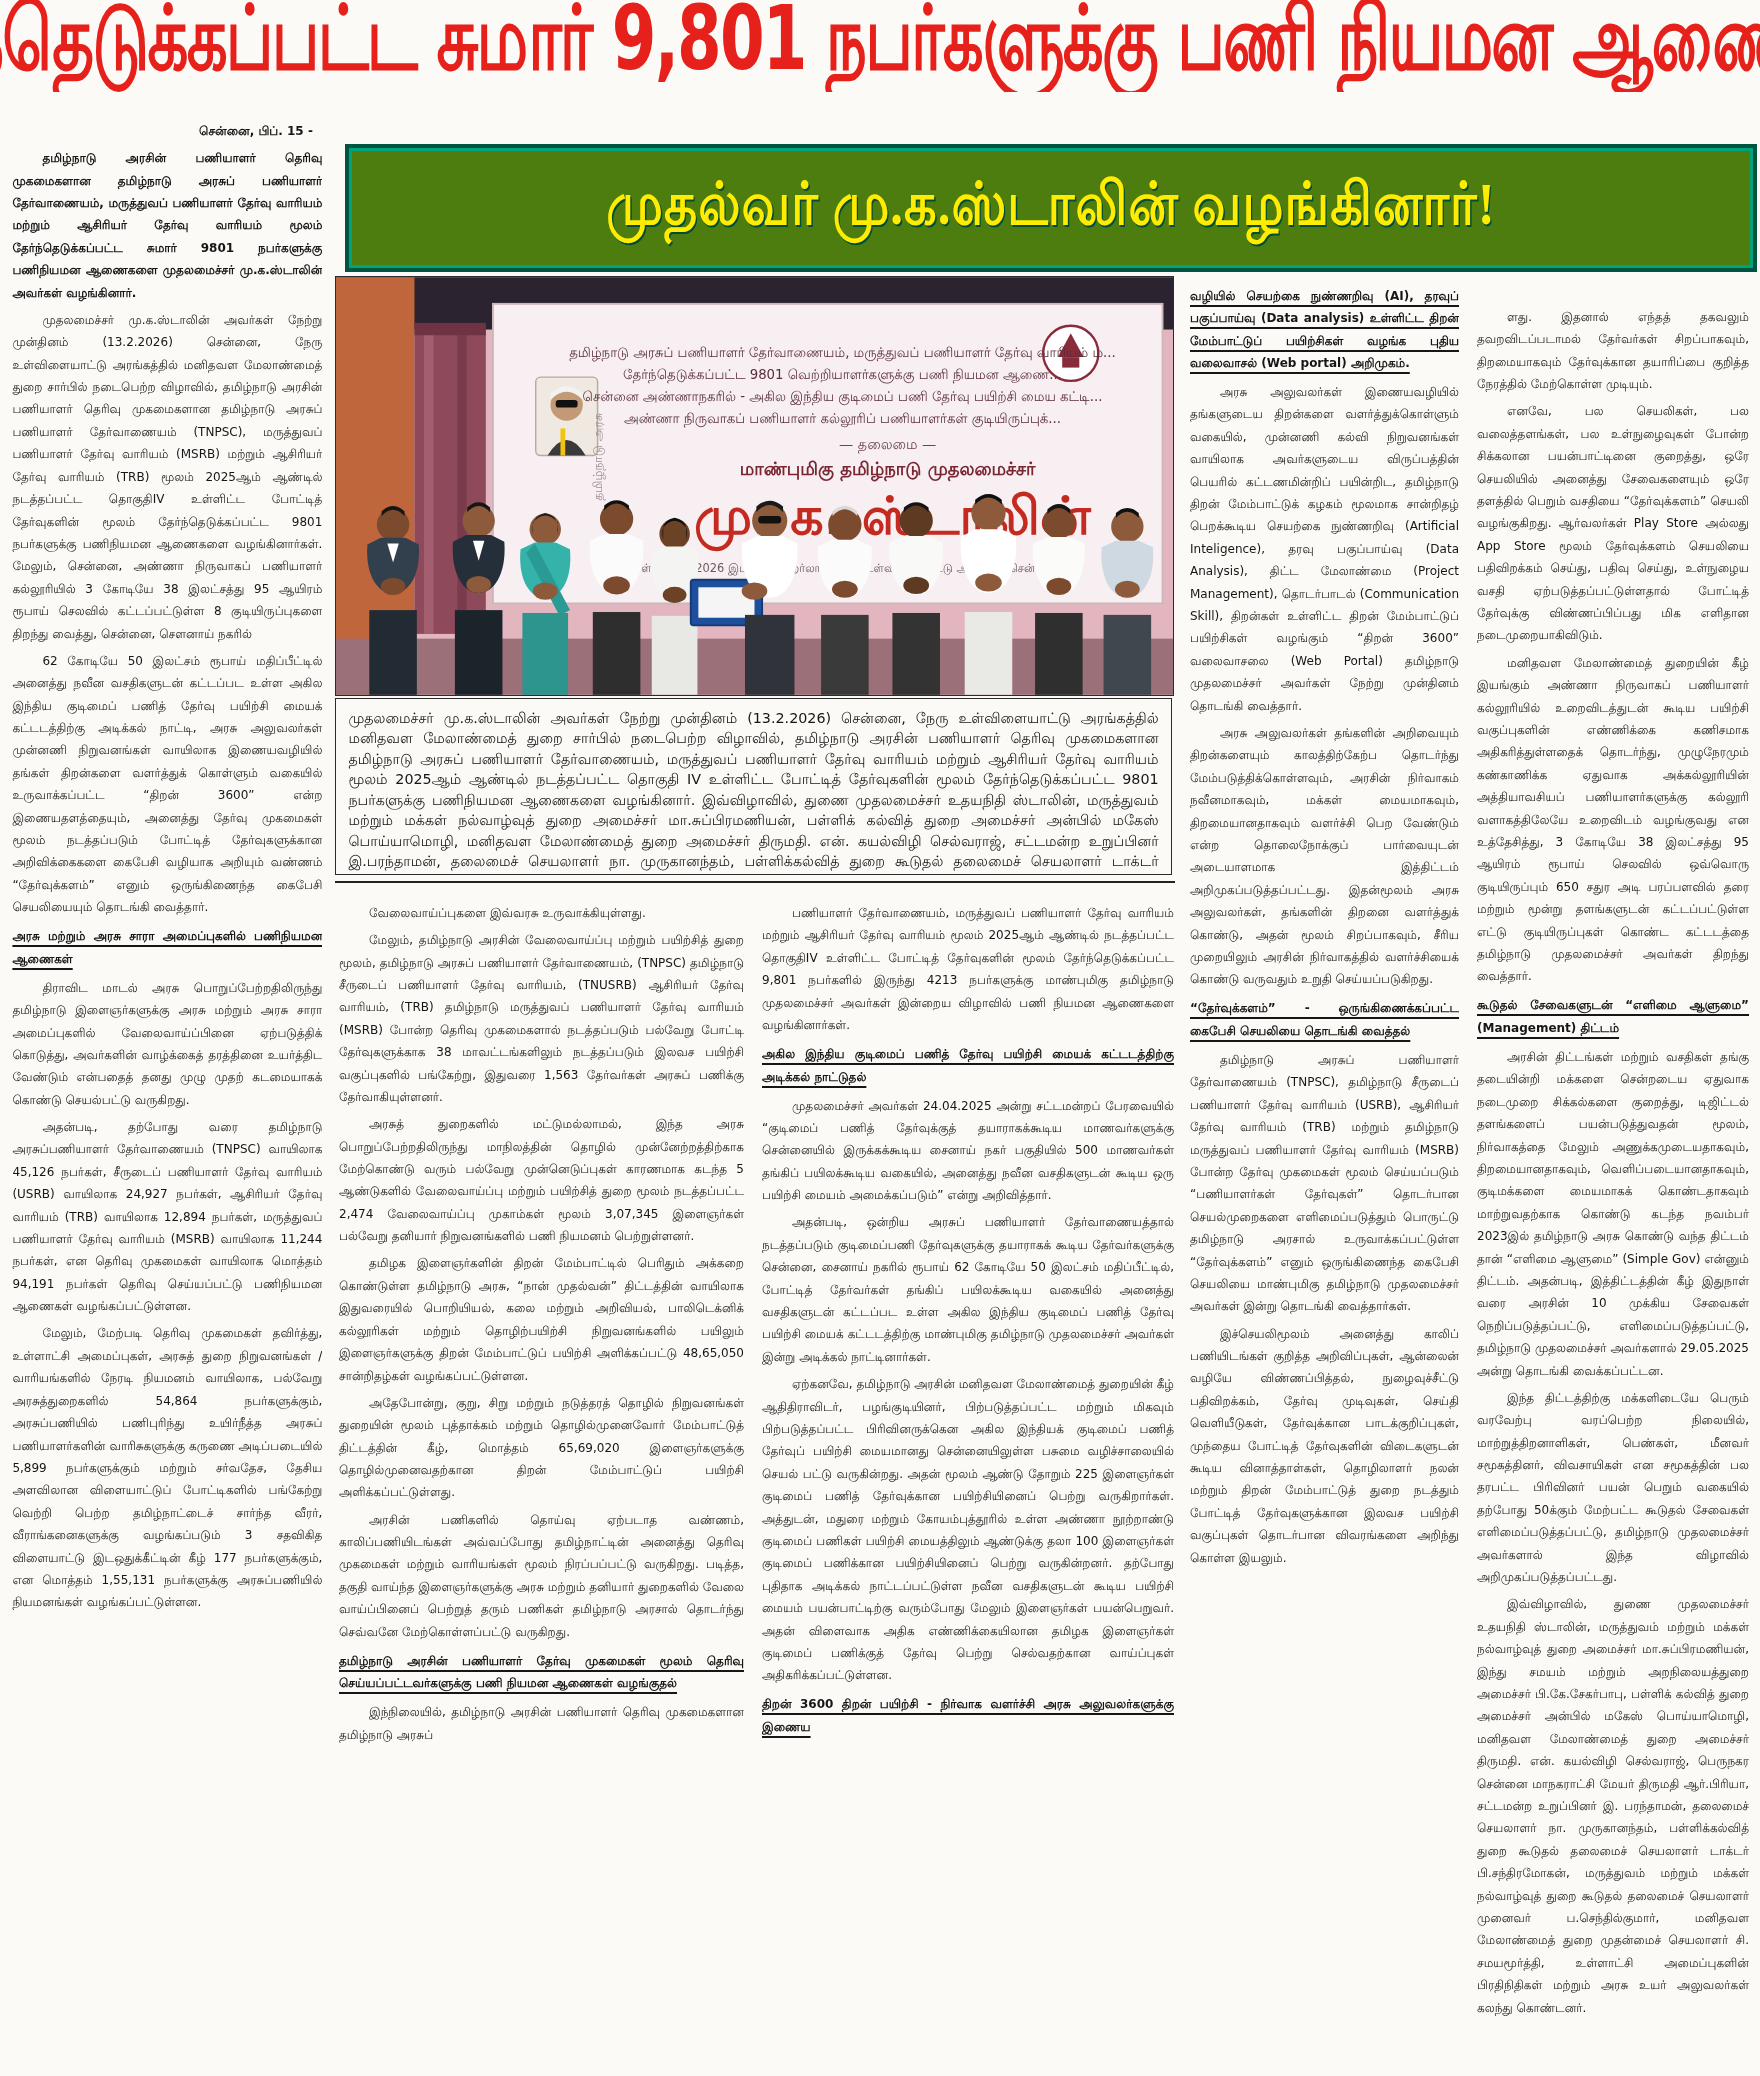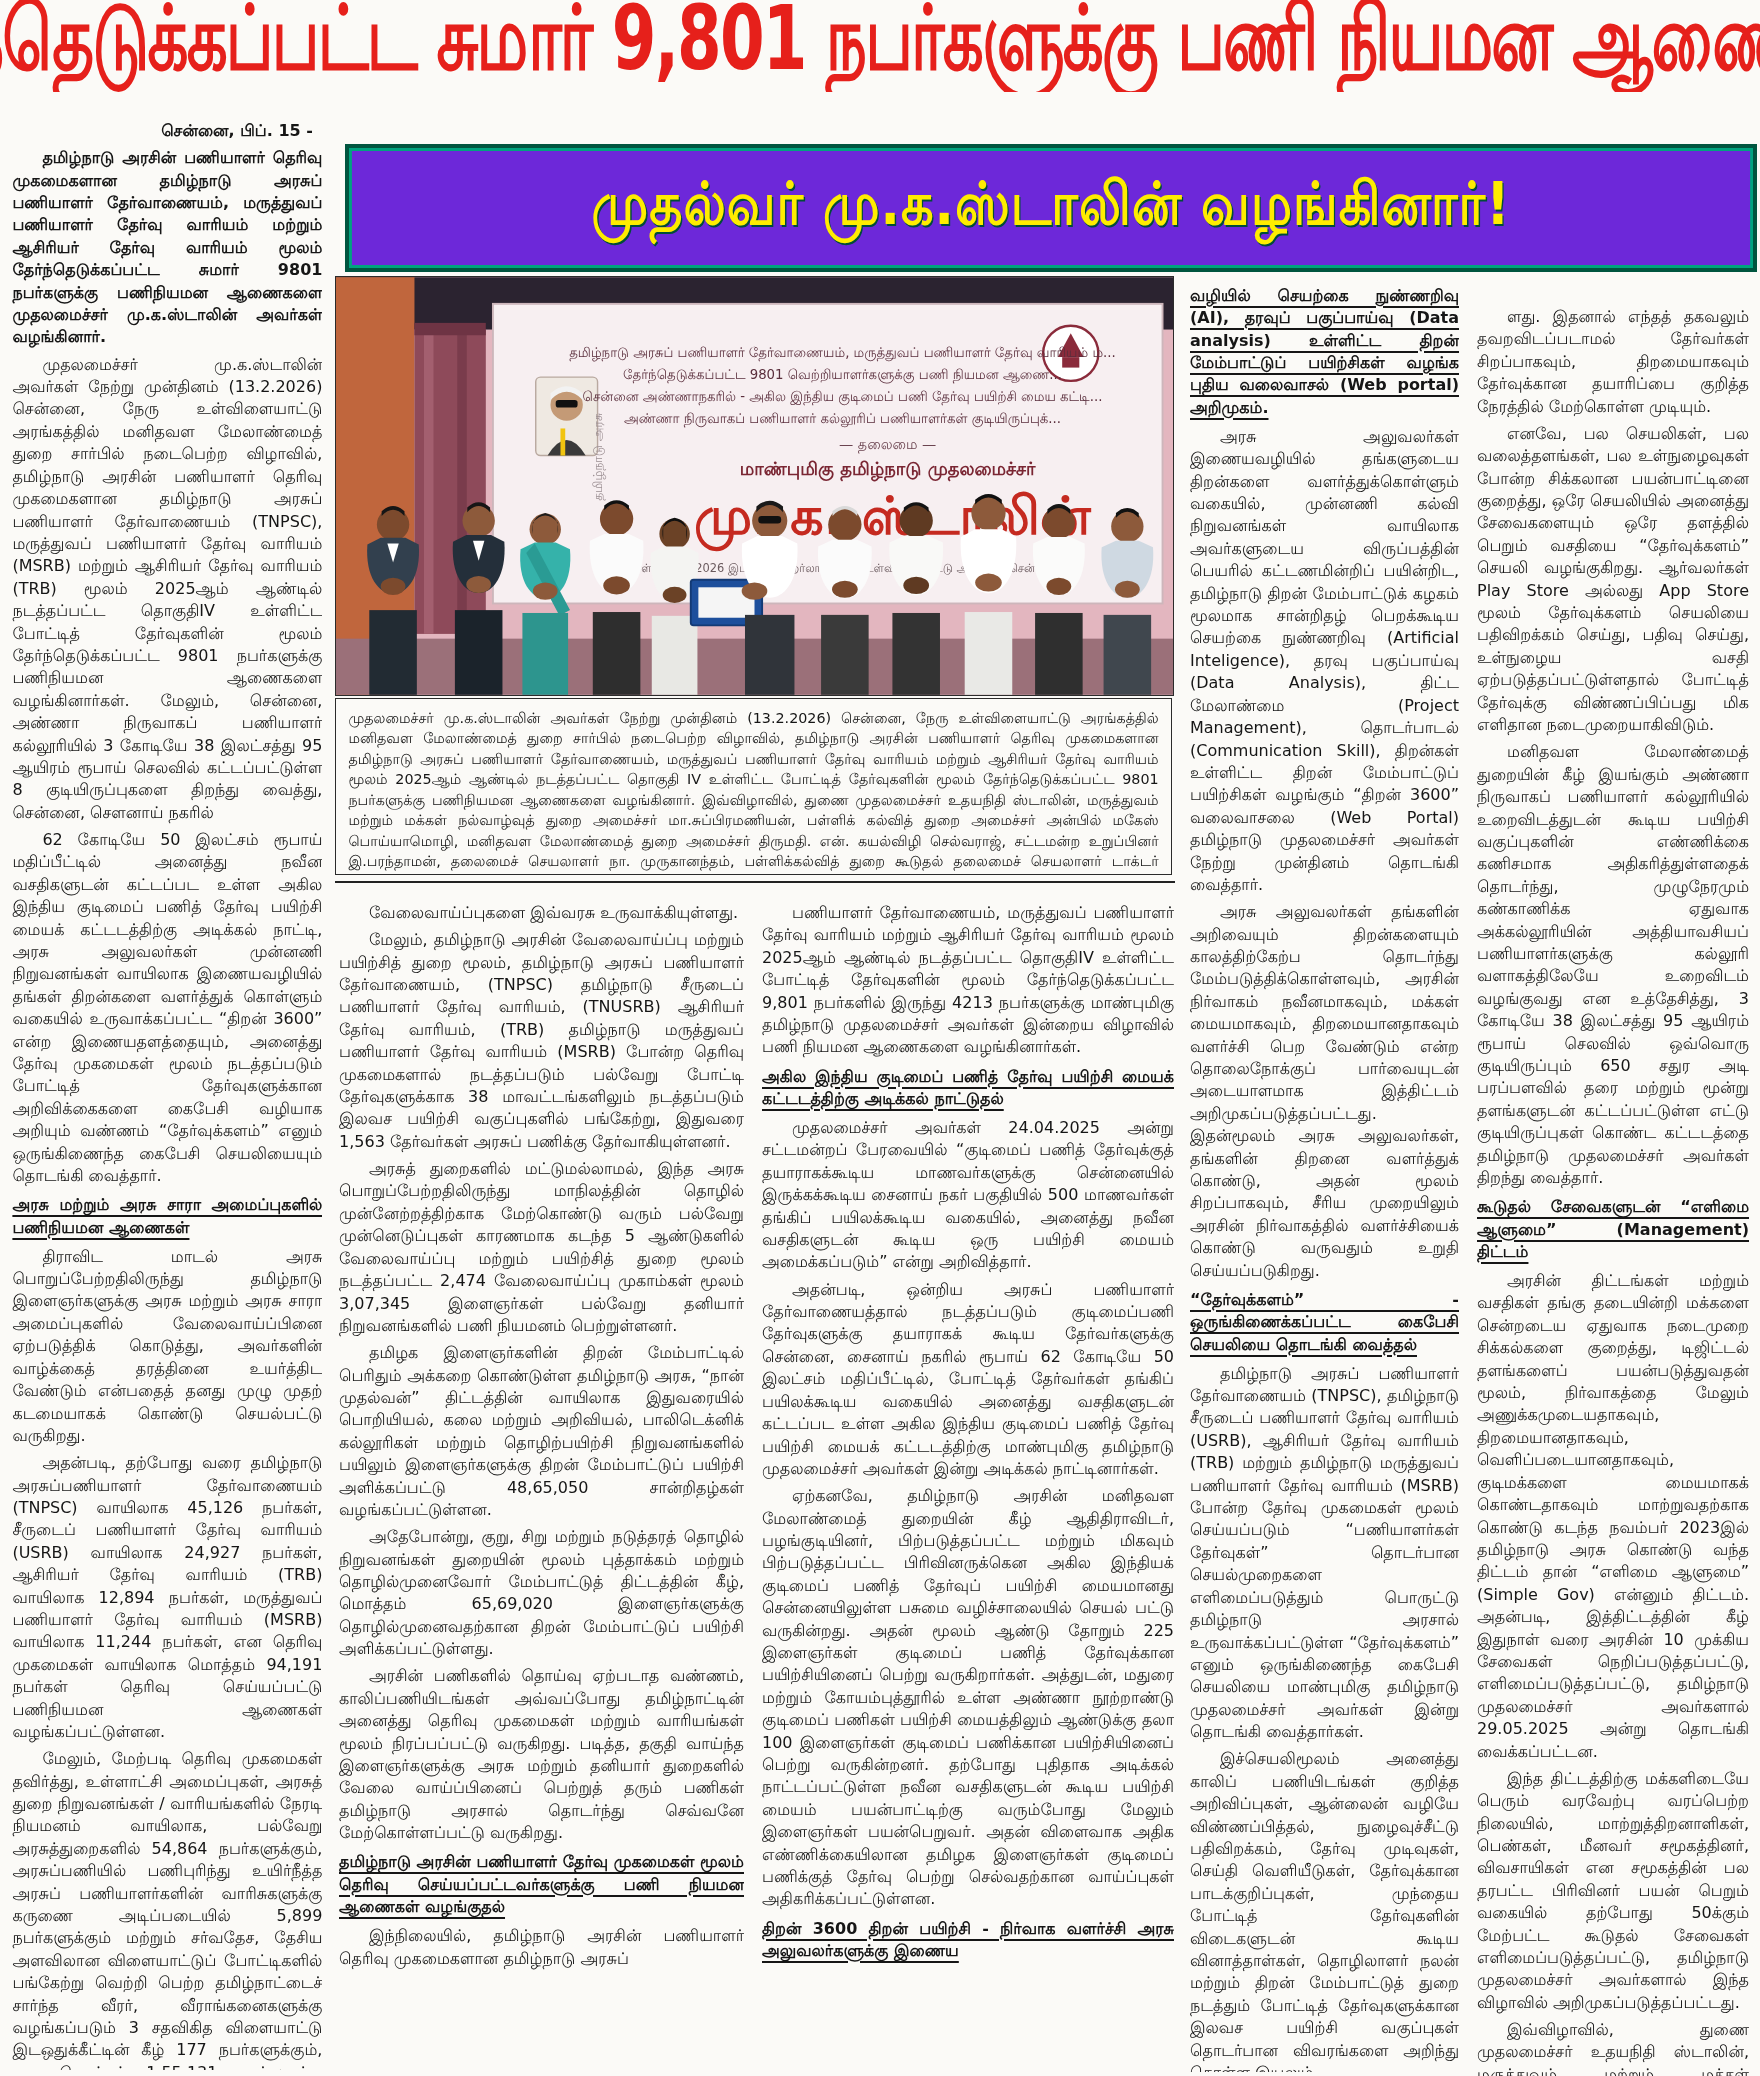--- a/index.html
+++ b/index.html
@@ -4,26 +4,26 @@
 <style>
   html,body{margin:0;padding:0;background:#e9e7e2;}
   .page{position:relative;width:1761px;height:2077px;background:#fbfaf7;overflow:hidden;
         font-family:"DejaVu Sans","Liberation Sans",sans-serif;color:#161616;}
   
   .headline{position:absolute;top:-2.9px;left:0;width:1761px;height:95px;overflow:hidden;
             display:flex;align-items:center;justify-content:center;}
   .headline span{font-size:63px;font-weight:900;color:#e6201b;white-space:nowrap;
             letter-spacing:-1.9px;transform:scale(1.02,1.42);transform-origin:center;}
   .green-banner{position:absolute;left:345px;top:144px;width:1404px;height:120px;
-            background:#6d28d9;border:4.8px solid #00553f;box-shadow:inset 0 0 0 2.9px #00a37f;
-            display:flex;align-items:center;justify-content:center;}
+            background:#4d7c0f;border:4.8px solid #00553f;box-shadow:inset 0 0 0 2.9px #00a37f;
+            display:flex;align-items:center;justify-content:center;font-family:Liberation Serif, serif;}
   .green-banner span{font-size:51px;font-weight:900;color:#ffec00;white-space:nowrap;
             letter-spacing:1px;text-shadow:1.4px 1.4px 0 #004d39;transform:scaleY(1.15);}
   
-  .colbox{position:absolute;overflow:hidden;font-size:16px;line-height:22.4px;text-align:justify;}
+  .colbox{position:absolute;overflow:hidden;font-size:12px;line-height:22.4px;text-align:justify;}
   .blk{margin:0 0 4.8px 0;}
   .blk.p{text-indent:30px;}
   .blk.lede{font-weight:700;text-indent:30px;}
   .blk.date{font-weight:700;text-align:right;text-indent:0;padding-right:9.5px;}
   .blk.h{font-weight:700;text-indent:0;margin:6.7px 0 6.7px 0;
          text-decoration:underline;text-decoration-thickness:1.9px;text-underline-offset:4.8px;}
   
   .photo-box{position:absolute;left:335px;top:276px;width:837px;height:418px;
              border:1.4px solid #2b2b2b;background:#ddb9c1;overflow:hidden;}
   .caption-box{position:absolute;left:335px;top:698px;width:837px;height:177px;

